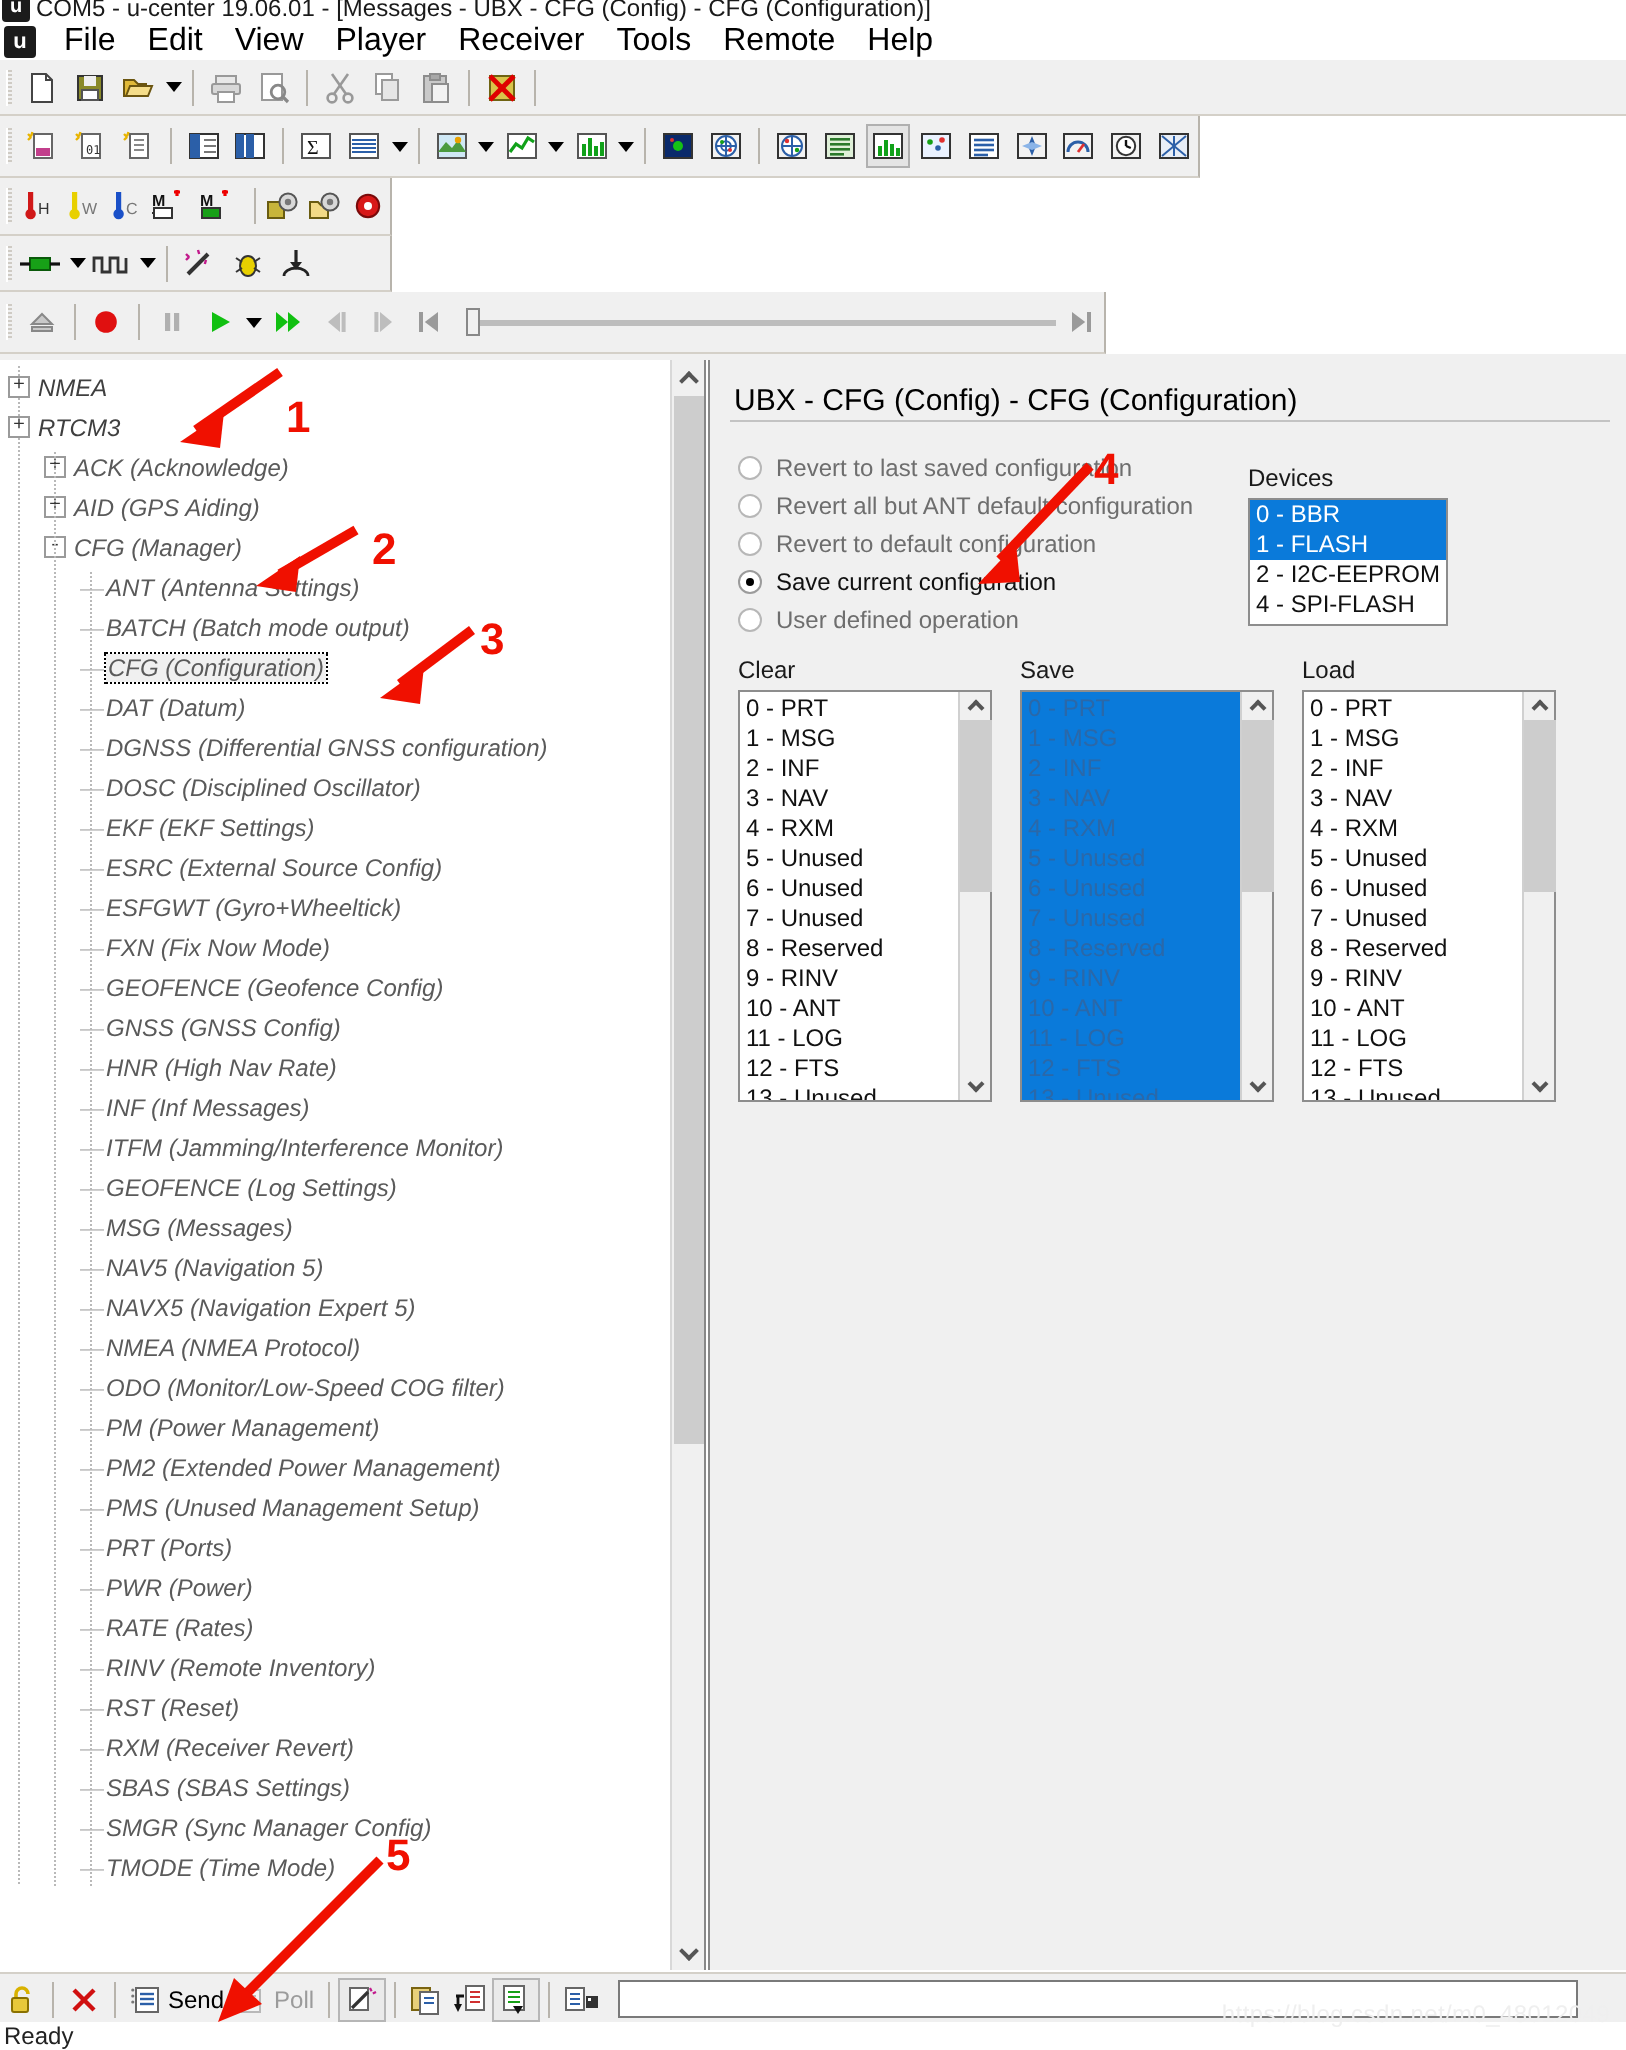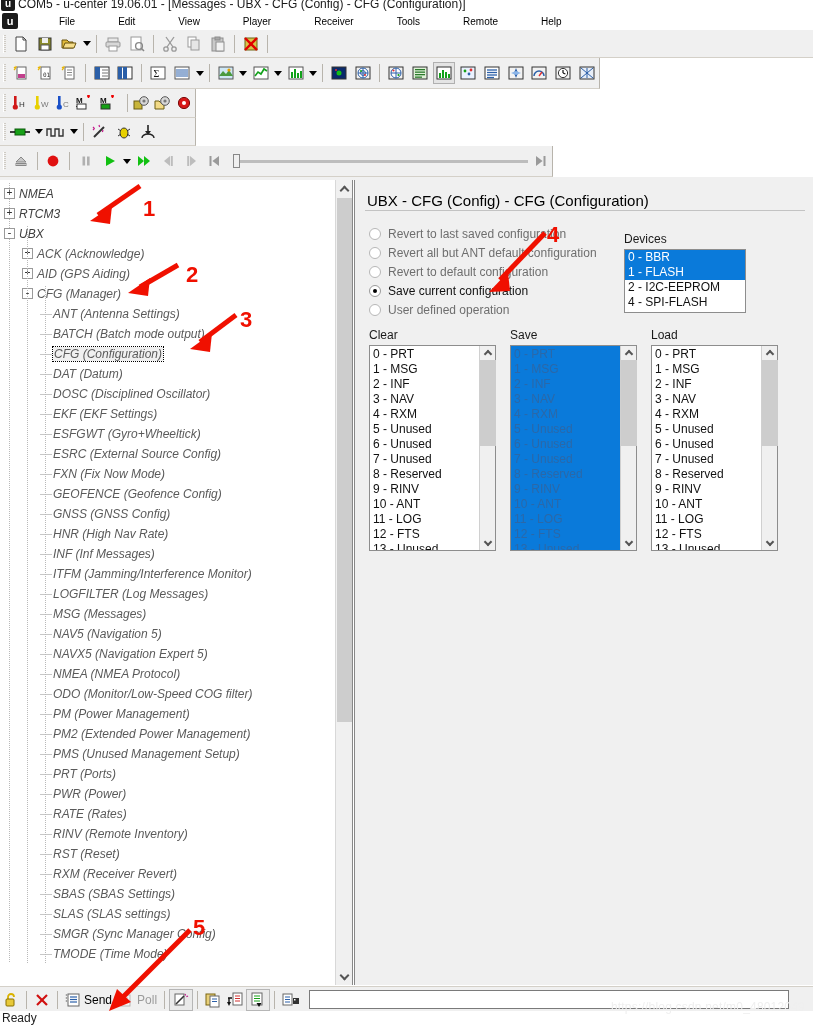--- a/index.html
+++ b/index.html
@@ -32,21 +32,21 @@
     position: absolute; left: 0; top: 12px; width: 813px; height: 18px;
     background: #ffffff; display: flex; align-items: center;
     padding-left: 2px;
   }
   .menu-logo {
     width: 16px; height: 16px; background: #1b1b1b; color: #fff;
     font-size: 11px; font-weight: bold; line-height: 16px; text-align: center;
     border-radius: 2px; margin-right: 6px;
   }
   .menu-item {
-    padding: 1px 8px; font-size: 10px; color: #000; cursor: default; margin-left: 27px;
+    padding: 1px 8px; font-size: 16px; color: #000; cursor: default;
   }
 
   
   .toolbar {
     position: absolute; left: 0; background: #f0f0f0;
     border-bottom: 1px solid #d4d0c8;
     display: flex; align-items: center;
   }
   .tb1 { top: 30px; width: 813px; height: 28px; }
   .tb2 { top: 58px; width: 600px; height: 31px; border-right: 1px solid #b8b4ac; }
@@ -146,21 +146,21 @@
     border: 1px solid #9b9b9b; background: #fff; margin-right: 7px;
     position:relative; flex: none;
   }
   .radio.on::after {
     content:""; position:absolute; left:3px; top:3px; width:4px; height:4px;
     border-radius:50%; background:#000;
   }
   .radio.off { border-color:#b7b7b7; }
   .radio-row.dim { color:#6e6e6e; }
 
-  .devices-wrap { position:absolute; left: 269px; top: 52px; width: 122px; }
+  .devices-wrap { position:absolute; left: 269px; top: 52px; width: 100px; }
   .grp-label { font-size: 12px; color:#1a1a1a; margin-bottom: 3px; }
   .listbox {
     background:#fff; border:1px solid #8d8d8d; position:relative; overflow:hidden;
   }
   .lb-item {
     font-size: 12px; line-height: 15px; height: 15px; padding-left: 3px;
     white-space: nowrap; cursor: default; color:#111;
   }
   .lb-item.sel { background: #0a7ada; color: #fff; }
 
@@ -654,55 +654,54 @@
     </div>
   </div>
   <div class="tb-right-fill" style="left:553px; top:146px; width:260px; height:31px;"></div>
   <div class="tb-right-fill" style="left:0px; top:177px; width:813px; height:3px; background:#f0f0f0;"></div>
 
   <div class="tree-pane">
     <div class="tree" id="tree">
         <div class="vline" style="left: 9px;"></div>
         <div class="tnode ind0 root"><span class="exp">+</span><span class="lbl">NMEA</span></div>
         <div class="tnode ind0 root"><span class="exp">+</span><span class="lbl">RTCM3</span></div>
-        <div class="tnode ind0 root"><span class="exp">-</span><span class="lbl">UBX</span></div>
         <div class="tnode ind1"><span class="exp">+</span><span class="lbl">ACK (Acknowledge)</span></div>
         <div class="tnode ind1"><span class="exp">+</span><span class="lbl">AID (GPS Aiding)</span></div>
         <div class="tnode ind1"><span class="exp">-</span><span class="lbl">CFG (Manager)</span></div>
         <div class="tnode ind2"><span class="dash" style="color: rgb(192, 192, 192);">—</span><span class="lbl">ANT (Antenna Settings)</span></div>
         <div class="tnode ind2"><span class="dash" style="color: rgb(192, 192, 192);">—</span><span class="lbl">BATCH (Batch mode output)</span></div>
         <div class="tnode ind2 selected"><span class="dash" style="color: rgb(192, 192, 192);">—</span><span class="lbl">CFG (Configuration)</span></div>
         <div class="tnode ind2"><span class="dash" style="color: rgb(192, 192, 192);">—</span><span class="lbl">DAT (Datum)</span></div>
+        <div class="tnode ind2"><span class="dash" style="color: rgb(192, 192, 192);">—</span><span class="lbl">DGNSS (Differential GNSS configuration)</span></div>
         <div class="tnode ind2"><span class="dash" style="color: rgb(192, 192, 192);">—</span><span class="lbl">DOSC (Disciplined Oscillator)</span></div>
         <div class="tnode ind2"><span class="dash" style="color: rgb(192, 192, 192);">—</span><span class="lbl">EKF (EKF Settings)</span></div>
+        <div class="tnode ind2"><span class="dash" style="color: rgb(192, 192, 192);">—</span><span class="lbl">ESRC (External Source Config)</span></div>
         <div class="tnode ind2"><span class="dash" style="color: rgb(192, 192, 192);">—</span><span class="lbl">ESFGWT (Gyro+Wheeltick)</span></div>
-        <div class="tnode ind2"><span class="dash" style="color: rgb(192, 192, 192);">—</span><span class="lbl">ESRC (External Source Config)</span></div>
         <div class="tnode ind2"><span class="dash" style="color: rgb(192, 192, 192);">—</span><span class="lbl">FXN (Fix Now Mode)</span></div>
         <div class="tnode ind2"><span class="dash" style="color: rgb(192, 192, 192);">—</span><span class="lbl">GEOFENCE (Geofence Config)</span></div>
         <div class="tnode ind2"><span class="dash" style="color: rgb(192, 192, 192);">—</span><span class="lbl">GNSS (GNSS Config)</span></div>
         <div class="tnode ind2"><span class="dash" style="color: rgb(192, 192, 192);">—</span><span class="lbl">HNR (High Nav Rate)</span></div>
         <div class="tnode ind2"><span class="dash" style="color: rgb(192, 192, 192);">—</span><span class="lbl">INF (Inf Messages)</span></div>
         <div class="tnode ind2"><span class="dash" style="color: rgb(192, 192, 192);">—</span><span class="lbl">ITFM (Jamming/Interference Monitor)</span></div>
-        <div class="tnode ind2"><span class="dash" style="color: rgb(192, 192, 192);">—</span><span class="lbl">LOGFILTER (Log Messages)</span></div>
+        <div class="tnode ind2"><span class="dash" style="color: rgb(192, 192, 192);">—</span><span class="lbl">GEOFENCE (Log Settings)</span></div>
         <div class="tnode ind2"><span class="dash" style="color: rgb(192, 192, 192);">—</span><span class="lbl">MSG (Messages)</span></div>
         <div class="tnode ind2"><span class="dash" style="color: rgb(192, 192, 192);">—</span><span class="lbl">NAV5 (Navigation 5)</span></div>
         <div class="tnode ind2"><span class="dash" style="color: rgb(192, 192, 192);">—</span><span class="lbl">NAVX5 (Navigation Expert 5)</span></div>
         <div class="tnode ind2"><span class="dash" style="color: rgb(192, 192, 192);">—</span><span class="lbl">NMEA (NMEA Protocol)</span></div>
         <div class="tnode ind2"><span class="dash" style="color: rgb(192, 192, 192);">—</span><span class="lbl">ODO (Monitor/Low-Speed COG filter)</span></div>
         <div class="tnode ind2"><span class="dash" style="color: rgb(192, 192, 192);">—</span><span class="lbl">PM (Power Management)</span></div>
         <div class="tnode ind2"><span class="dash" style="color: rgb(192, 192, 192);">—</span><span class="lbl">PM2 (Extended Power Management)</span></div>
         <div class="tnode ind2"><span class="dash" style="color: rgb(192, 192, 192);">—</span><span class="lbl">PMS (Unused Management Setup)</span></div>
         <div class="tnode ind2"><span class="dash" style="color: rgb(192, 192, 192);">—</span><span class="lbl">PRT (Ports)</span></div>
         <div class="tnode ind2"><span class="dash" style="color: rgb(192, 192, 192);">—</span><span class="lbl">PWR (Power)</span></div>
         <div class="tnode ind2"><span class="dash" style="color: rgb(192, 192, 192);">—</span><span class="lbl">RATE (Rates)</span></div>
         <div class="tnode ind2"><span class="dash" style="color: rgb(192, 192, 192);">—</span><span class="lbl">RINV (Remote Inventory)</span></div>
         <div class="tnode ind2"><span class="dash" style="color: rgb(192, 192, 192);">—</span><span class="lbl">RST (Reset)</span></div>
         <div class="tnode ind2"><span class="dash" style="color: rgb(192, 192, 192);">—</span><span class="lbl">RXM (Receiver Revert)</span></div>
         <div class="tnode ind2"><span class="dash" style="color: rgb(192, 192, 192);">—</span><span class="lbl">SBAS (SBAS Settings)</span></div>
-        <div class="tnode ind2"><span class="dash" style="color: rgb(192, 192, 192);">—</span><span class="lbl">SLAS (SLAS settings)</span></div>
         <div class="tnode ind2"><span class="dash" style="color: rgb(192, 192, 192);">—</span><span class="lbl">SMGR (Sync Manager Config)</span></div>
         <div class="tnode ind2"><span class="dash" style="color: rgb(192, 192, 192);">—</span><span class="lbl">TMODE (Time Mode)</span></div>
         <div class="vline" style="left: 27px; top: 43px; bottom: 0px;"></div>
         <div class="vline" style="left: 45px; top: 103px; bottom: 0px;"></div>
       </div>
     <div class="vscroll">
       <div class="arrow up">
           <i class="chev u"></i>
         </div>
       <div class="thumb" style="top:18px; height:524px;"></div>

